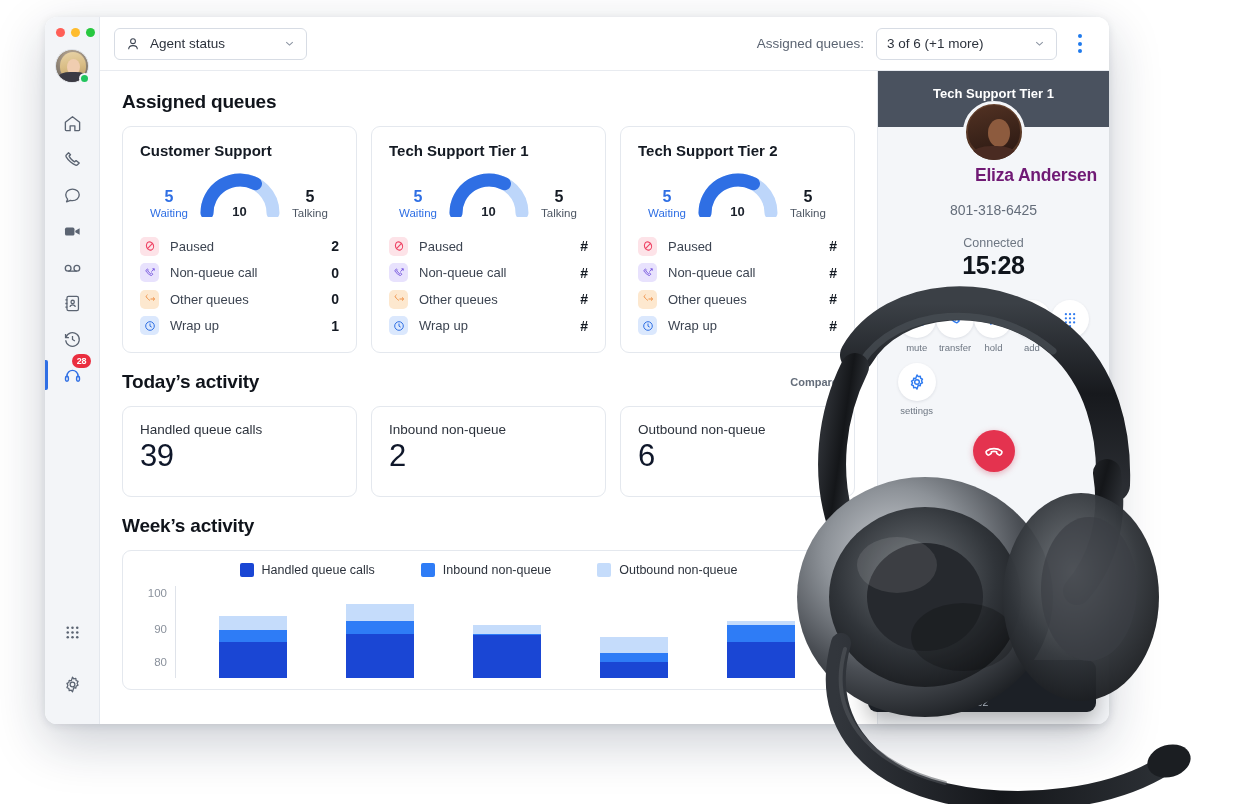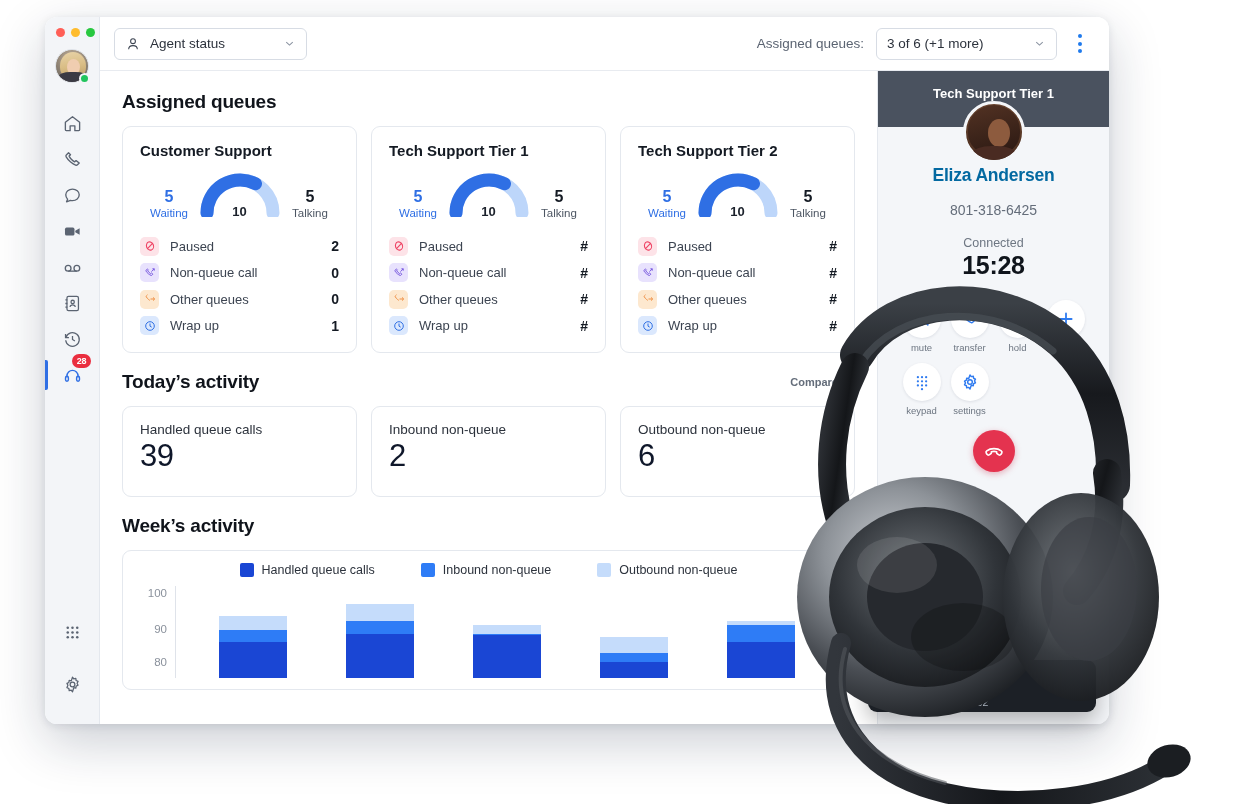--- a/index.html
+++ b/index.html
@@ -226,28 +226,28 @@
   }
   .caller-avatar .cface {
     position: absolute; left: 22px; top: 15px; width: 22px; height: 28px;
     border-radius: 50%; background: #8d5b3e;
   }
   .caller-avatar .cbody {
     position: absolute; left: 6px; bottom: -4px; width: 44px; height: 18px;
     border-radius: 45% 45% 0 0; background: #4a2b22;
   }
   .call-body { padding: 38px 12px 0 12px; text-align: center; }
-  .caller-name { font-size: 17.5px; font-weight: 700; color: #0369a1; letter-spacing: -.2px; }
+  .caller-name { font-size: 17.5px; font-weight: 700; color: #701a75; letter-spacing: -.2px; text-align: right; }
   .caller-number { font-size: 14px; color: #646d7a; margin-top: 16px; }
   .call-state { font-size: 12.5px; color: #6d7682; margin-top: 18px; }
   .call-timer { font-size: 25px; font-weight: 700; color: #0f141b; margin-top: 1px; letter-spacing: -.3px; }
 
   .ctrl-grid {
     margin: 20px auto 0 auto; width: 192px;
-    display: grid; grid-template-columns: repeat(4, 1fr); row-gap: 10px;
+    display: grid; grid-template-columns: repeat(5, 1fr); row-gap: 10px;
   }
   .ctrl { display: flex; flex-direction: column; align-items: center; gap: 4px; cursor: pointer; }
   .ctrl-btn {
     width: 38px; height: 38px; border-radius: 50%; background: #fff;
     display: flex; align-items: center; justify-content: center;
     color: #2f7bf0; box-shadow: 0 1px 3px rgba(20,30,60,.10);
   }
   .ctrl-btn svg { width: 18px; height: 18px; display: block; }
   .ctrl-label { font-size: 9.5px; color: #6d7682; }
   .hangup-wrap { display: flex; justify-content: center; margin-top: 14px; }

